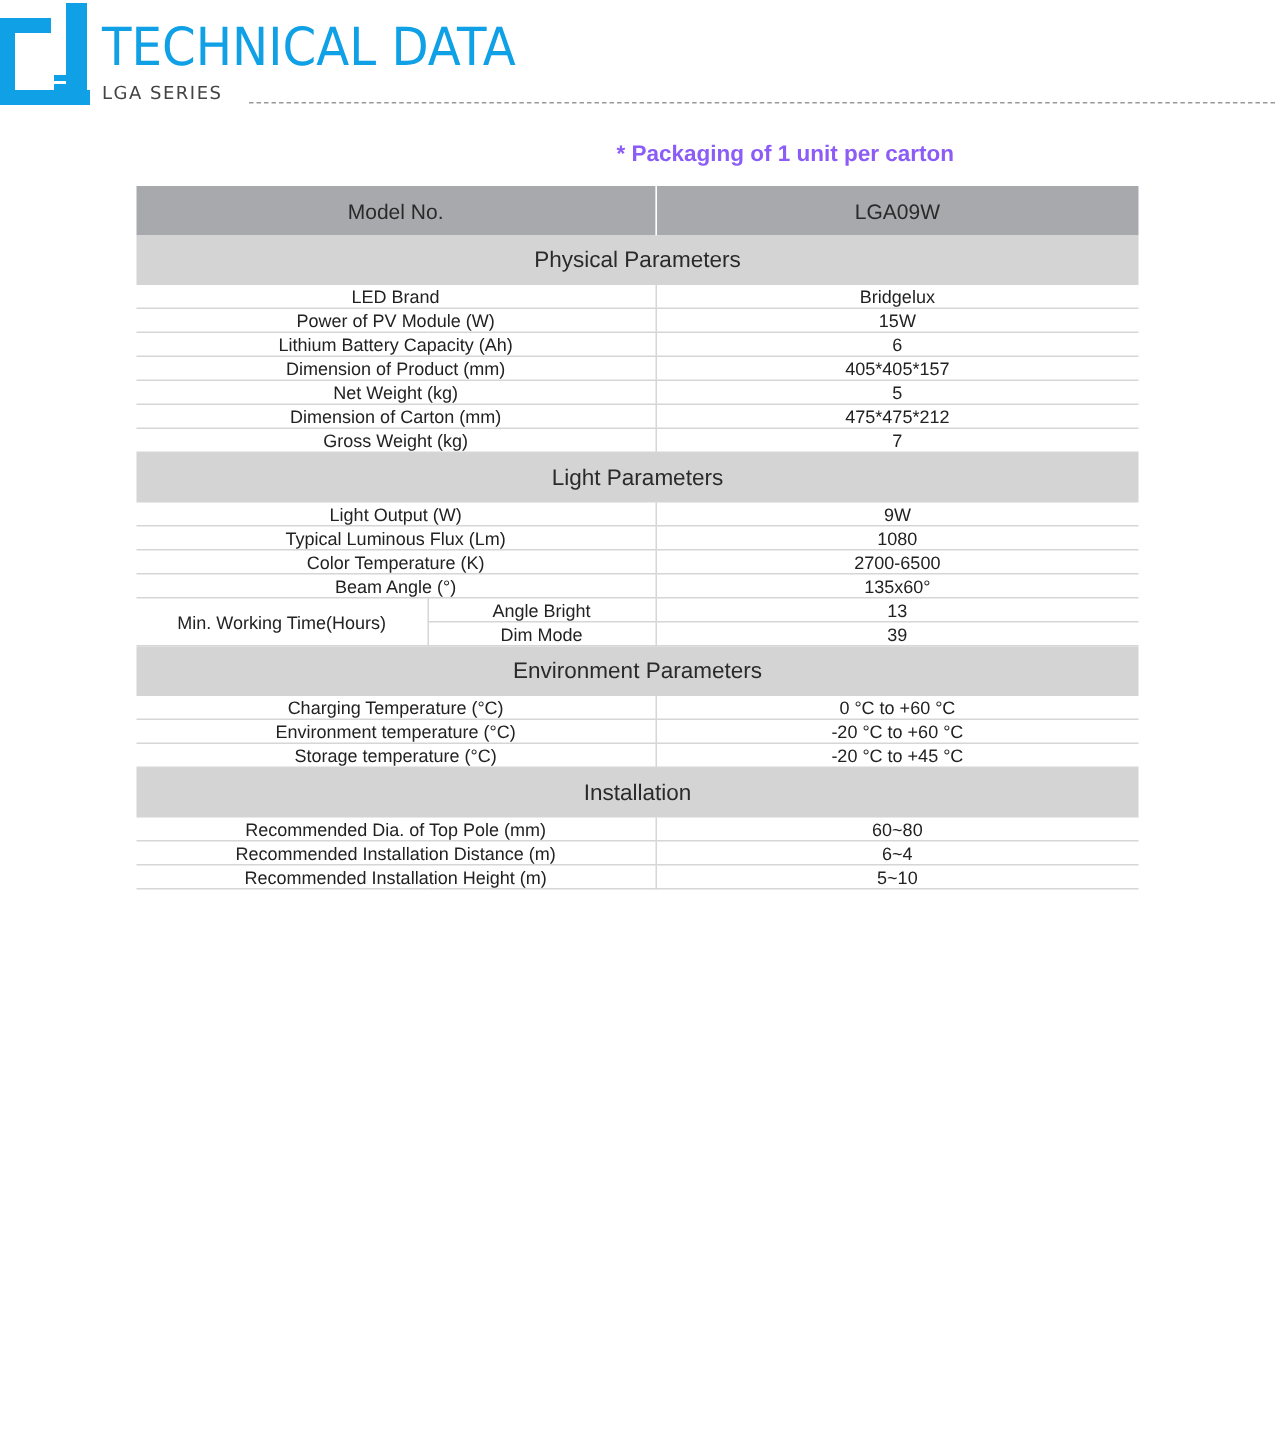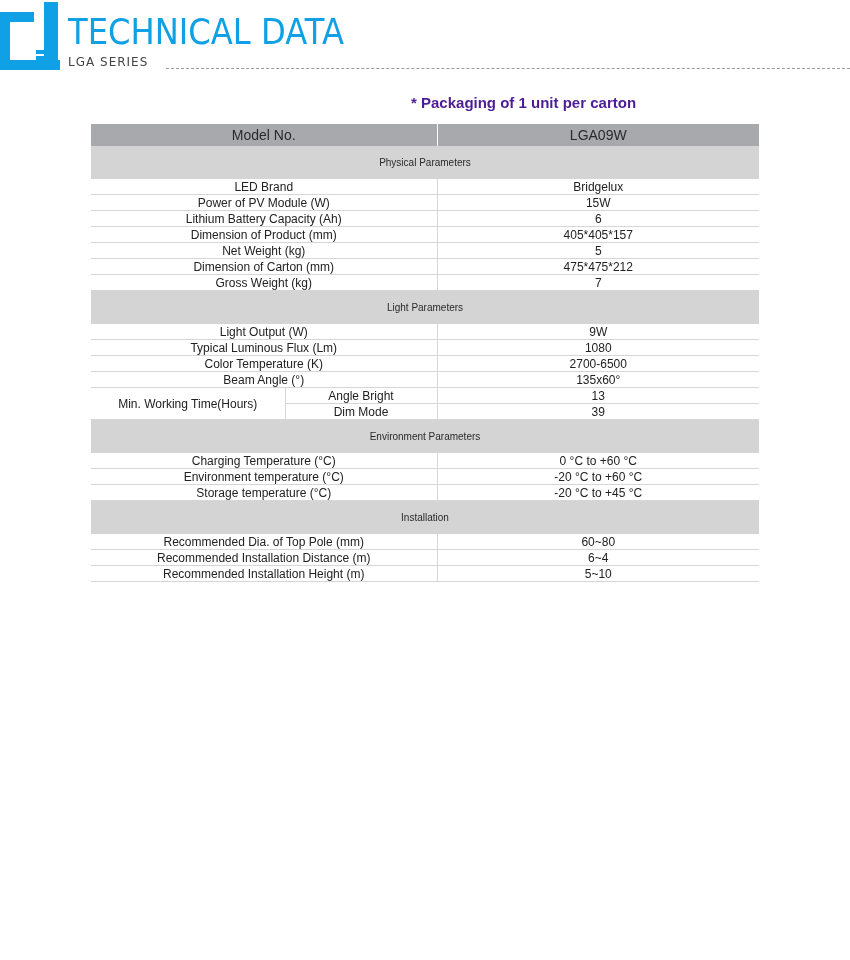--- a/index.html
+++ b/index.html
@@ -8,31 +8,31 @@
   .logo { position: absolute; left: 0; top: 2px; width: 60px; height: 68px; }
   .title { position: absolute; left: 68px; top: 10px; font-size: 35px; color: #0fa0e6;
            font-family: "DejaVu Sans", sans-serif; font-weight: normal; letter-spacing: 0px;
            line-height: 44px; transform: scaleX(0.92); transform-origin: left; }
   .subtitle { position: absolute; left: 68px; top: 52px; font-size: 12px; color: #444;
               font-family: "DejaVu Sans", sans-serif; letter-spacing: 1px; line-height: 20px; }
   .dots { position: absolute; left: 166px; top: 68px; width: 684px; height: 0;
           border-top: 1px dashed #9a9a9a; }
   .heading-row { position: absolute; left: 91px; top: 94px; width: 668px; height: 20px; }
   .heading-left { position: absolute; left: 0; top: 0; font-size: 15px; font-weight: bold; color: #1f86c8; }
-  .heading-right { position: absolute; left: 320px; top: 0; font-size: 15px; font-weight: bold; color: #4c1d95; }
+  .heading-right { position: absolute; left: 320px; top: 0; font-size: 15px; font-weight: bold; color: #8b5cf6; }
 
   table.spec { position: absolute; left: 91px; top: 124px; width: 668px; border-collapse: collapse;
                table-layout: fixed; font-size: 12px; color: #222; }
   table.spec td { text-align: center; vertical-align: middle; border-bottom: 1px solid #d6d6d6;
                   padding: 0; height: 15px; }
   table.spec td.lcol { border-right: 1px solid #d6d6d6; }
-  table.spec tr.head td { background: #a8a9ad; color: #2a2a2a; font-size: 14px; height: 22px;
+  table.spec tr.head td { background: #a8a9ad; color: #2a2a2a; font-size: 14px; height: 33px;
                           border-bottom: none; }
   table.spec tr.head td.lcol { border-right: 1px solid #ffffff; }
-  table.spec tr.section td { background: #d4d4d4; font-size: 10px; color: #2a2a2a; height: 33px;
+  table.spec tr.section td { background: #d4d4d4; font-size: 15px; color: #2a2a2a; height: 33px;
                              border-bottom: none; }
   table.spec td.sub { border-right: 1px solid #d6d6d6; }
   table.spec td.rowspan { border-right: 1px solid #d6d6d6; }
 </style>
 </head>
 <body>
 
 <svg class="logo" viewBox="0 0 60 68">
   <path d="M0 10 H34 V20 H10 V58 H36 V54 H44 V0 H50 L58 0 V68 H0 Z" fill="#0fa0e6"></path>
   <path d="M44 0 L36 14 H42 V48 H36 V54 H44 Z" fill="#ffffff"></path>

